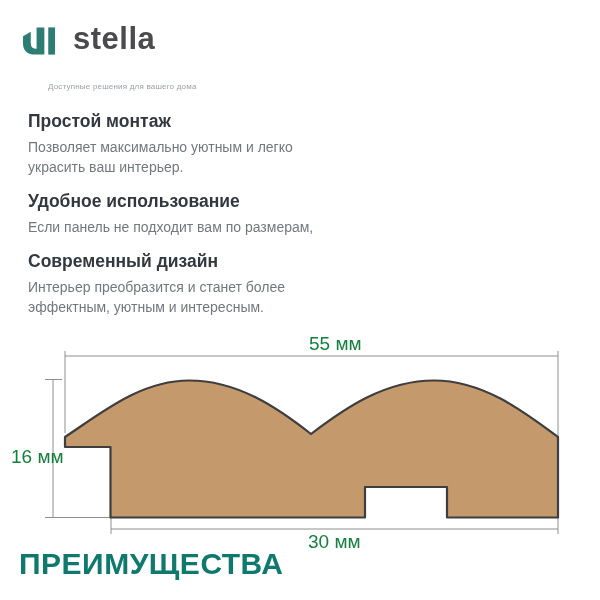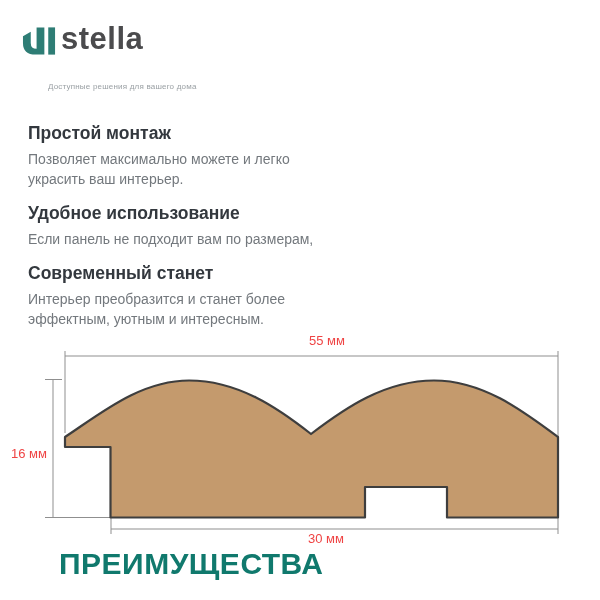--- a/index.html
+++ b/index.html
@@ -10,80 +10,80 @@
     position: relative;
     overflow: hidden;
   }
 
   
   .logo { position: absolute; left: 22px; top: 24px; }
   .logo-row { display: flex; align-items: flex-start; }
   .logo-icon { width: 35px; height: 30px; margin-top: 2px; }
   .logo-name {
     font-size: 31px; line-height: 30px; font-weight: 600;
-    color: #4b4b4d; letter-spacing: 0.5px; margin-left: 4px;
+    color: #4b4b4d; letter-spacing: 0.5px; margin-left: 16px;
   }
   .logo-tagline {
     position: absolute; left: 26px; top: 34px;
     font-size: 8px; color: #9aa0a4; letter-spacing: 0.2px; white-space: nowrap; margin-top: 24px;
   }
 
   
   .features { position: absolute; left: 28px; top: 111px; }
-  .feature { margin: 12px 0 14px 0; }
+  .feature { margin: 0 0 14px 0; }
   .feature-title {
     font-size: 17.5px; font-weight: 700; color: #33383e;
     margin: 0 0 6px 0; line-height: 1.15;
   }
   .feature-line {
     font-size: 14px; line-height: 20px; color: #73787d; margin: 0;
   }
 
   
   .diagram-svg { position: absolute; left: 0; top: 0; width: 600px; height: 600px; }
   .dim-label {
-    position: absolute; font-size: 13px; color: #ef4444; white-space: nowrap;
+    position: absolute; font-size: 19px; color: #15803d; white-space: nowrap;
   }
   .dim-top    { left: 309px; top: 333px; }
   .dim-left   { left: 11px;  top: 446px; }
   .dim-bottom { left: 308px; top: 531px; }
 
   
   .advantages {
     position: absolute; left: 19px; top: 547px;
     font-size: 30px; font-weight: 800; color: #10796d;
-    letter-spacing: 0.5px; white-space: nowrap; margin-left: 40px;
+    letter-spacing: 0.5px; white-space: nowrap;
   }
 </style>
 </head>
 <body>
 
 <div class="logo">
   <div class="logo-row">
     <svg class="logo-icon" viewBox="0 0 36 30">
       <path d="M1 10 L9 5.5 L9 17 Q9 23 15 23 L15 1 L23 1 L23 29 L14 29 Q1 29 1 17 Z" fill="#2e7d75"></path>
       <rect x="27" y="1" width="7" height="28" fill="#2e7d75"></rect>
     </svg>
     <div class="logo-name">stella</div>
   </div>
   <div class="logo-tagline">Доступные решения для вашего дома</div>
 </div>
 
 <div class="features">
   <div class="feature">
     <h3 class="feature-title">Простой монтаж</h3>
-    <p class="feature-line">Позволяет максимально можете и легко</p>
+    <p class="feature-line">Позволяет максимально уютным и легко</p>
     <p class="feature-line">украсить ваш интерьер.</p>
   </div>
   <div class="feature">
     <h3 class="feature-title">Удобное использование</h3>
     <p class="feature-line">Если панель не подходит вам по размерам,</p>
   </div>
   <div class="feature">
-    <h3 class="feature-title">Современный станет</h3>
+    <h3 class="feature-title">Современный дизайн</h3>
     <p class="feature-line">Интерьер преобразится и станет более</p>
     <p class="feature-line">эффектным, уютным и интересным.</p>
   </div>
 </div>
 
 <svg class="diagram-svg" viewBox="0 0 600 600">
 
   <g stroke="#8f8f8f" stroke-width="1">
 
     <line x1="65" y1="356" x2="558" y2="356"></line>

